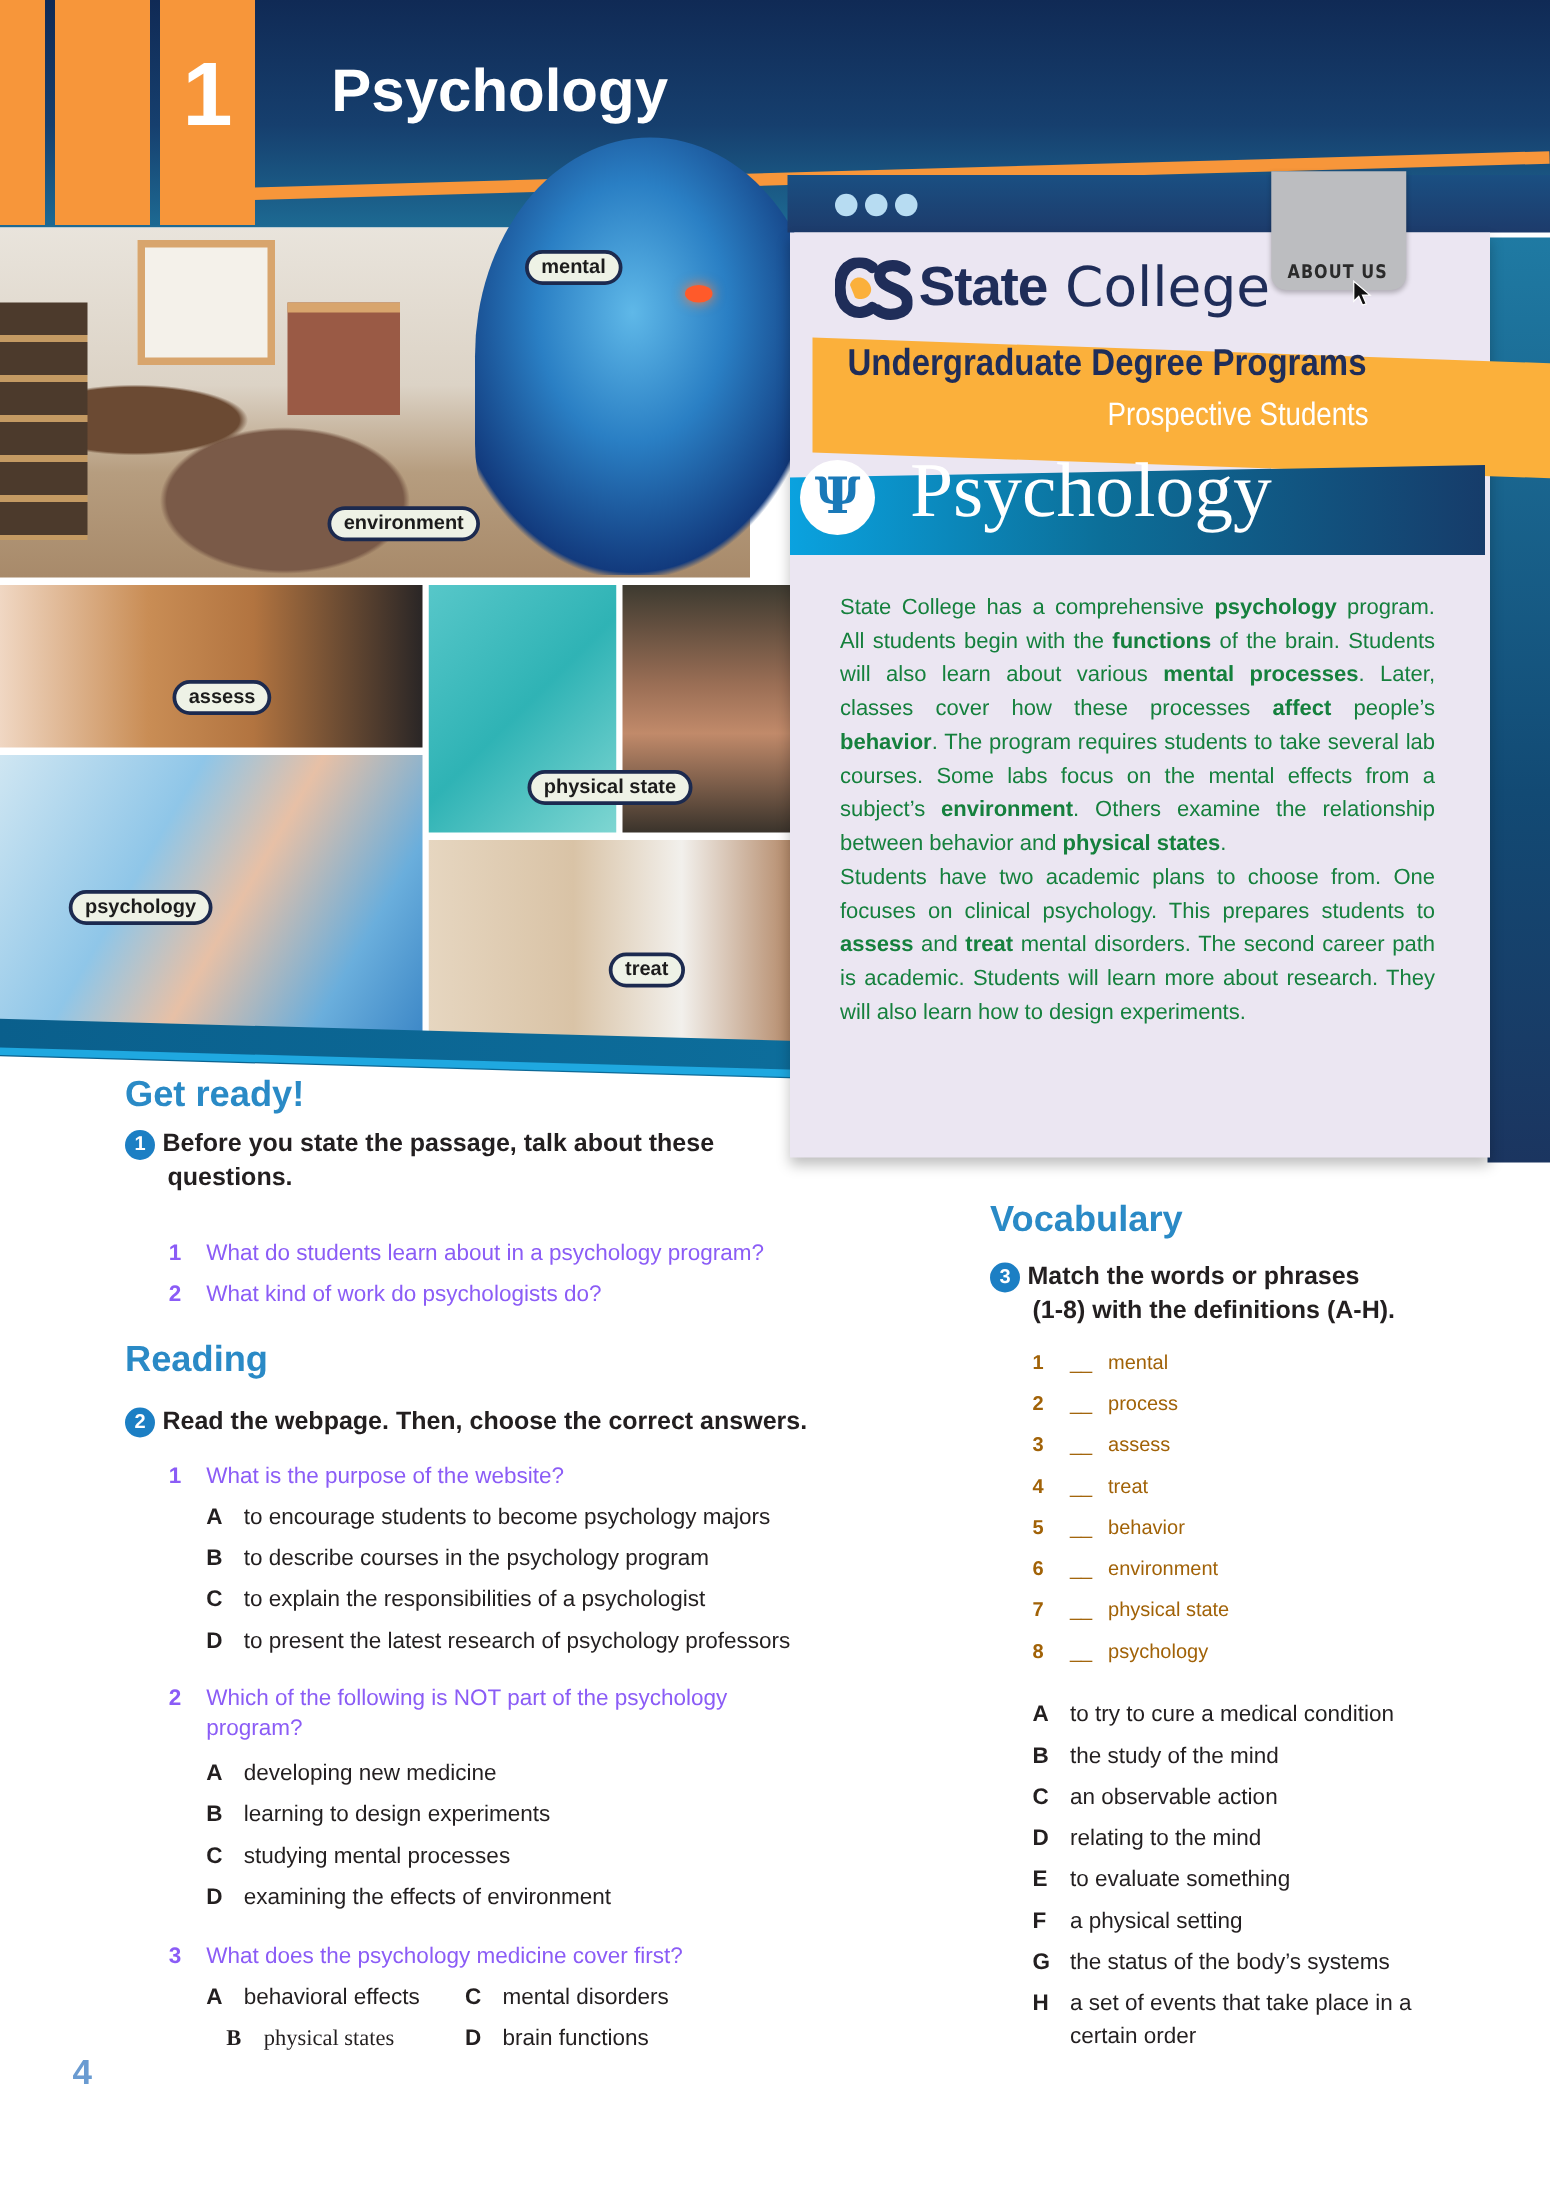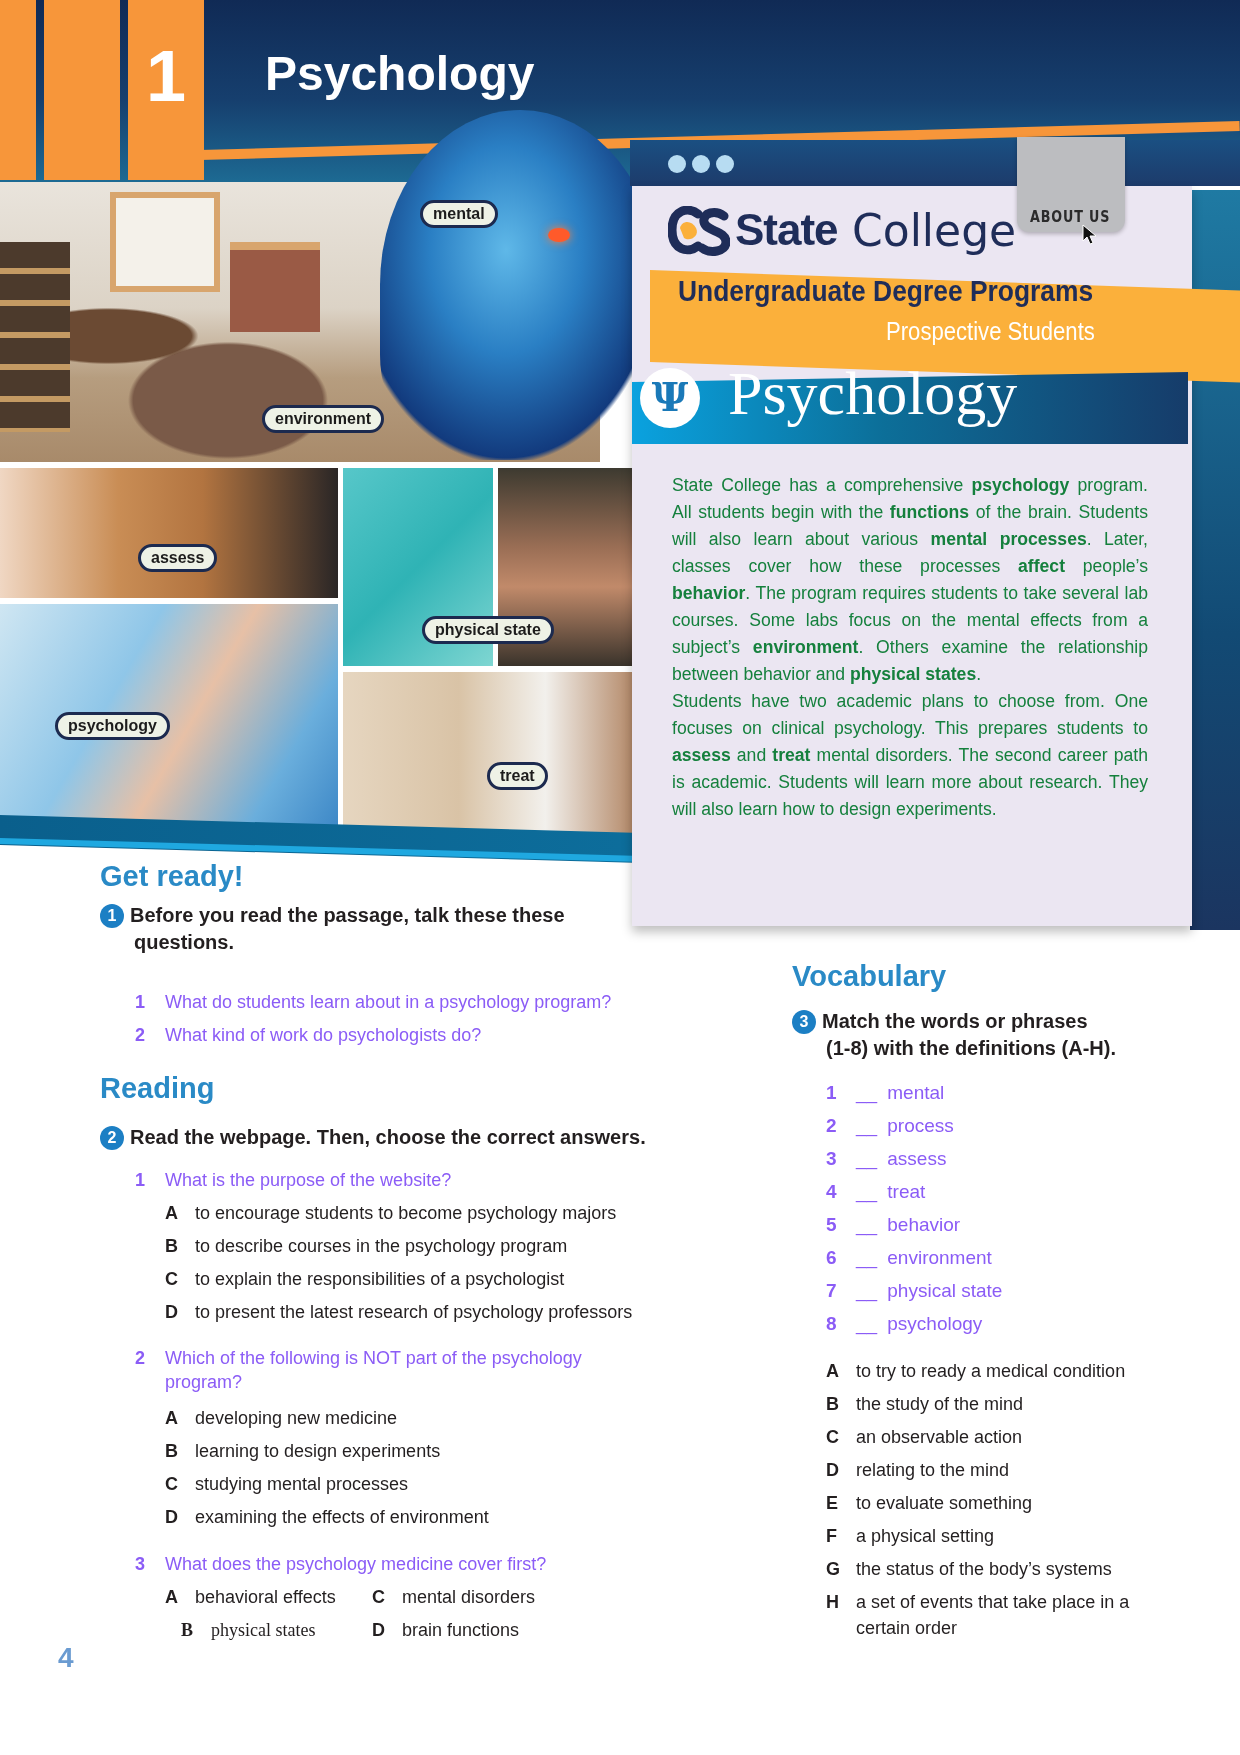--- a/index.html
+++ b/index.html
@@ -107,21 +107,21 @@
   .section-title { position: absolute; font-weight: bold; font-size: 29px; color: #2a8ac6; }
   .instr { position: absolute; font-weight: bold; font-size: 20px; color: #231f20; line-height: 27px; }
   .num-badge {
     display: inline-block; width: 24px; height: 24px; border-radius: 50%; background: #1c7fc4; color: #fff;
     font-size: 16px; text-align: center; line-height: 24px; font-weight: bold; margin-right: 6px; vertical-align: 1px;
   }
   .q { position: absolute; font-size: 18px; color: #8b5cf6; line-height: 24px; }
   .q .n { display: inline-block; width: 30px; font-weight: bold; }
   .opt { position: absolute; font-size: 18px; color: #231f20; line-height: 24px; }
   .opt .l { display: inline-block; width: 30px; font-weight: bold; }
-  .vocab-item { position: absolute; font-size: 19px; color: #8b5cf6; }
+  .vocab-item { position: absolute; font-size: 16px; color: #a16207; }
   .vocab-item .n { display: inline-block; width: 30px; font-weight: bold; }
   .vocab-item .blank { display: inline-block; width: 26px; }
   .def-item { position: absolute; font-size: 18px; color: #231f20; line-height: 26px; width: 330px; }
   .def-item .l { position: absolute; left: 0; top: 0; font-weight: bold; }
   .def-item .t { display: block; margin-left: 30px; }
   .page-number { position: absolute; left: 58px; top: 1642px; font-weight: bold; font-size: 28px; color: #6a9bd1; }
 </style>
 </head>
 <body>
 
@@ -185,21 +185,21 @@
 <div class="psi-circle">Ψ</div>
 <div class="psych-title">Psychology</div>
 
 <div class="passage">
   <p id="p1">State College has a comprehensive <b>psychology</b> program. All students begin with the <b>functions</b> of the brain. Students will also learn about various <b>mental processes</b>. Later, classes cover how these processes <b>affect</b> people’s <b>behavior</b>. The program requires students to take several lab courses. Some labs focus on the mental effects from a subject’s <b>environment</b>. Others examine the relationship between behavior and <b>physical states</b>.</p>
   <p id="p2">Students have two academic plans to choose from. One focuses on clinical psychology. This prepares students to <b>assess</b> and <b>treat</b> mental disorders. The second career path is academic. Students will learn more about research. They will also learn how to design experiments.</p>
 </div>
 
 <div class="section-title" style="left:100px;top:860px;">Get ready!</div>
 <div class="instr" style="left:100px;top:902px;">
-  <span class="num-badge">1</span><span>Before you read the passage, talk these these</span><br>
+  <span class="num-badge">1</span><span>Before you state the passage, talk about these</span><br>
   <span style="margin-left:34px">questions.</span>
 </div>
 <div class="q" style="left:135px;top:990px;"><span class="n">1</span><span>What do students learn about in a psychology program?</span></div>
 <div class="q" style="left:135px;top:1023px;"><span class="n">2</span><span>What kind of work do psychologists do?</span></div>
 
 <div class="section-title" style="left:100px;top:1072px;">Reading</div>
 <div class="instr" style="left:100px;top:1124px;">
   <span class="num-badge">2</span><span>Read the webpage. Then, choose the correct answers.</span>
 </div>
 
@@ -231,21 +231,21 @@
 <div class="vocab-item" style="left:826px;top:1115px;"><span class="n">2</span><span class="blank">__</span> <span>process</span></div>
 <div class="vocab-item" style="left:826px;top:1148px;"><span class="n">3</span><span class="blank">__</span> <span>assess</span></div>
 <div class="vocab-item" style="left:826px;top:1181px;"><span class="n">4</span><span class="blank">__</span> <span>treat</span></div>
 <div class="vocab-item" style="left:826px;top:1214px;"><span class="n">5</span><span class="blank">__</span> <span>behavior</span></div>
 <div class="vocab-item" style="left:826px;top:1247px;"><span class="n">6</span><span class="blank">__</span> <span>environment</span></div>
 <div class="vocab-item" style="left:826px;top:1280px;"><span class="n">7</span><span class="blank">__</span> <span>physical state</span></div>
 <div class="vocab-item" style="left:826px;top:1313px;"><span class="n">8</span><span class="blank">__</span> <span>psychology</span></div>
 
 <div class="def-item" style="left:826px;top:1358px;">
     <span class="l">A</span>
-    <span class="t">to try to ready a medical condition</span>
+    <span class="t">to try to cure a medical condition</span>
   </div>
 <div class="def-item" style="left:826px;top:1391px;">
     <span class="l">B</span>
     <span class="t">the study of the mind</span>
   </div>
 <div class="def-item" style="left:826px;top:1424px;">
     <span class="l">C</span>
     <span class="t">an observable action</span>
   </div>
 <div class="def-item" style="left:826px;top:1457px;">

